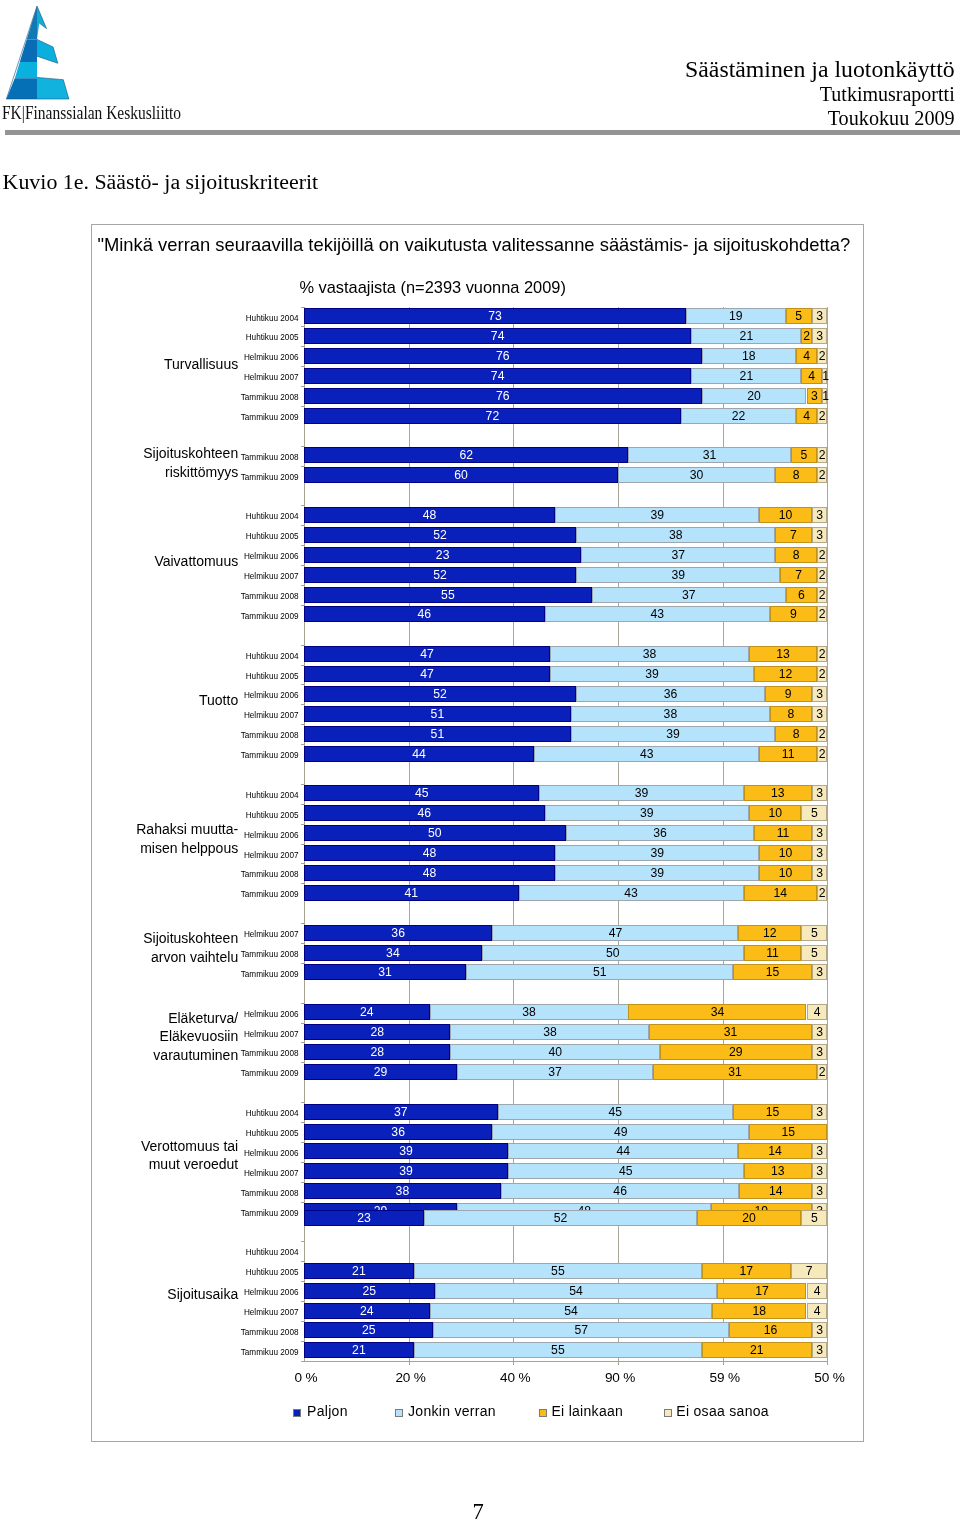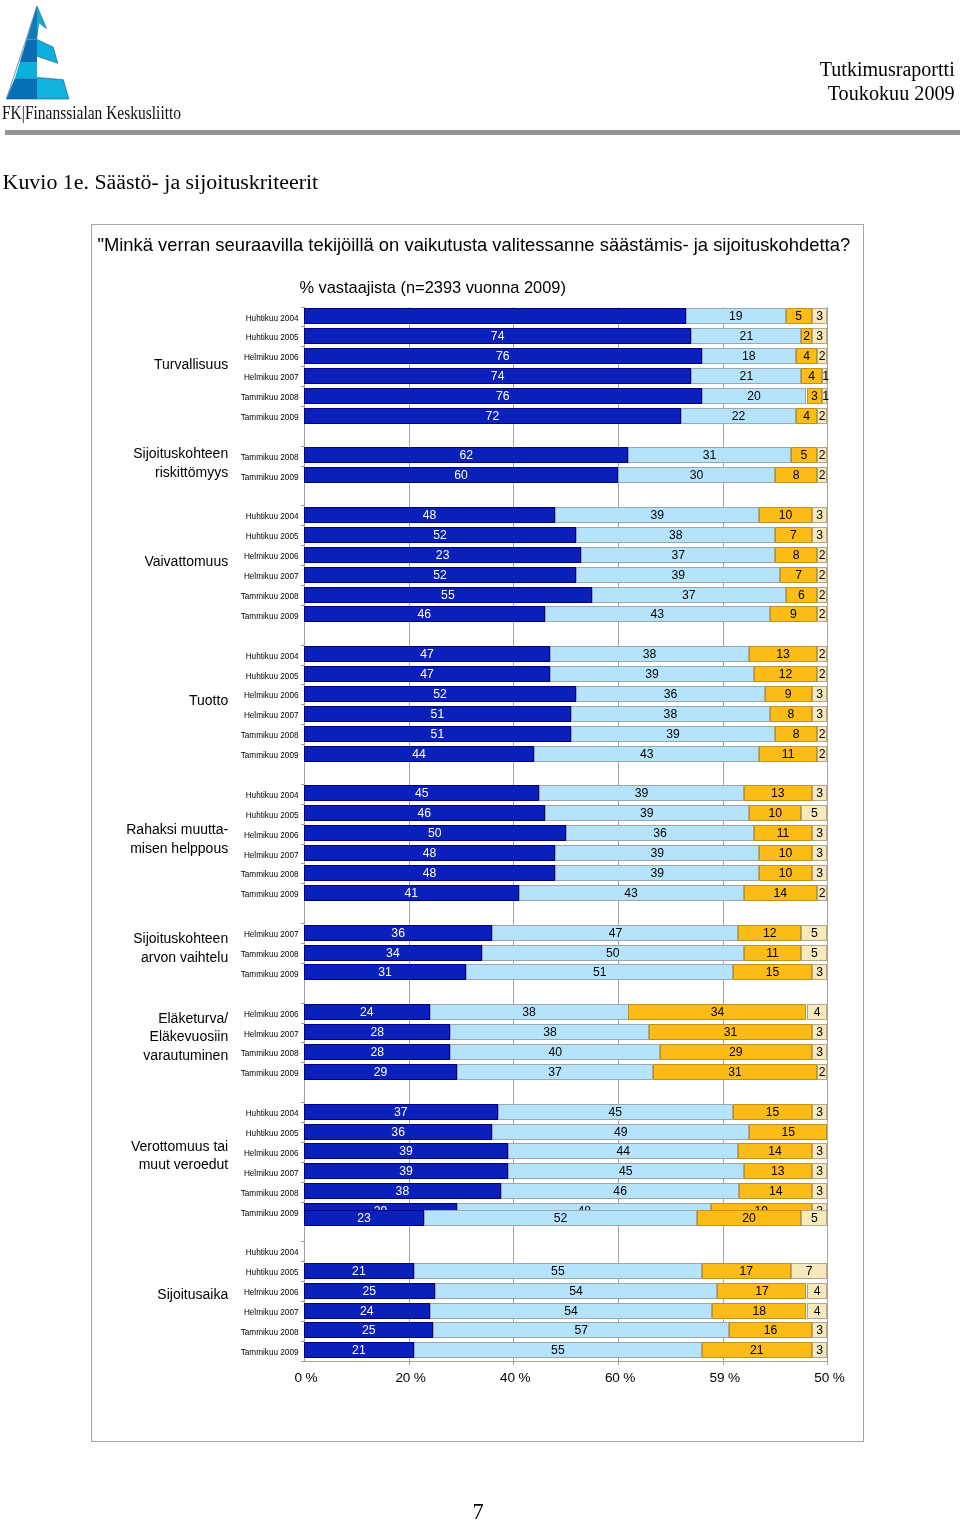--- a/index.html
+++ b/index.html
@@ -43,21 +43,21 @@
       text-align:center;color:#000;overflow:visible;white-space:nowrap;}
   .l0{color:#ffffff;}
   .s0{background:#0A20BA;border:1px solid #000080;}
   .s1{background:#B5E3FC;border:1px solid #9ba6ae;}
   .s2{background:#FCBC17;border:1px solid #c2911a;}
   .s3{background:#F6E9BC;border:1px solid #b3a88b;}
 
   .rowlab{position:absolute;text-align:right;font-size:8.2px;line-height:16.4px;color:#000;
       white-space:nowrap;right:0;height:16px;}
   #rowlabs{position:absolute;left:0;top:309.1px;width:298.5px;height:1052.6px;}
-  #grouplabs{position:absolute;left:0;top:306.6px;width:228.2px;height:1052.6px;}
+  #grouplabs{position:absolute;left:10px;top:306.6px;width:228.2px;height:1052.6px;}
   .grouplab{position:absolute;right:0;text-align:right;font-size:14.0px;line-height:18.6px;color:#000;white-space:pre;}
 
   
   #xaxis{position:absolute;left:0;top:1369.6px;width:960px;height:20px;}
   .xlab{position:absolute;font-size:13.6px;color:#000;text-align:center;white-space:nowrap;letter-spacing:-0.15px;transform:translateX(-50%);}
 
   
   #legend{position:absolute;left:0;top:1402.6px;width:960px;height:22px;}
     .leg{position:absolute;top:0;font-size:14px;color:#000;white-space:nowrap;letter-spacing:0.3px;}
   .legsw{position:absolute;top:6.2px;width:8.3px;height:8.1px;box-sizing:border-box;border:1px solid #7a7a7a;}
@@ -83,20 +83,21 @@
    <path d="M37.0,39.4 L53.1,47.0 L57.8,63.3 L37.0,56.2 Z" fill="#0BAFDE"></path>
 
    <path d="M37.0,77.4 L63.3,79.7 L68.9,99.0 L37.0,99.0 Z" fill="#12B2DE"></path>
 
    <path d="M37.0,6.0 L6.4,99.0 M37.0,6.0 L46.5,28.6 L39.3,23.1 M37.0,39.4 L53.1,47.0 L57.8,63.3 L37.0,56.2 M37.0,77.4 L63.3,79.7 L68.9,99.0 M6.4,99.0 L68.9,99.0" fill="none" stroke="#15507d" stroke-width="0.6" stroke-linejoin="miter"></path>
   </svg>
   <div id="logo-word">FK|Finanssialan Keskusliitto</div>
 </div>
 
 <div id="hdr-title">
+  <div id="hdr-l1">Säästäminen ja luotonkäyttö</div>
   <div id="hdr-l2">Tutkimusraportti</div>
   <div id="hdr-l3">Toukokuu 2009</div>
 </div>
 <div id="rule"></div>
 <div id="fig-title">Kuvio 1e. Säästö- ja sijoituskriteerit</div>
 <div id="frame">
   <div id="question">"Minkä verran seuraavilla tekijöillä on vaikutusta valitessanne säästämis- ja sijoituskohdetta?</div>
   <div id="subtitle">% vastaajista (n=2393 vuonna 2009)</div>
 </div>
 <div id="plot">
@@ -110,20 +111,21 @@
 <i class="xtick" style="left:104.7px;top:1054.2px"></i>
 <i class="xtick" style="left:209.4px;top:1054.2px"></i>
 <i class="xtick" style="left:314.2px;top:1054.2px"></i>
 <i class="xtick" style="left:418.9px;top:1054.2px"></i>
 <i class="xtick" style="left:523.6px;top:1054.2px"></i>
 <div class="bar" style="top:1.5px">
 <i class="seg s0" style="left:0.0px;width:382.2px"></i>
 <i class="seg s1" style="left:382.2px;width:99.5px"></i>
 <i class="seg s2" style="left:481.7px;width:26.2px"></i>
 <i class="seg s3" style="left:507.9px;width:15.7px"></i>
+<i class="seglab l0" style="left:0.0px;width:382.2px">73</i>
 <i class="seglab l1" style="left:382.2px;width:99.5px">19</i>
 <i class="seglab l2" style="left:481.7px;width:26.2px">5</i>
 <i class="seglab l3" style="left:507.9px;width:15.7px">3</i>
 </div>
       <i class="tick" style="top:0.0px"></i>
 <div class="bar" style="top:21.4px">
 <i class="seg s0" style="left:0.0px;width:387.5px"></i>
 <i class="seg s1" style="left:387.5px;width:110.0px"></i>
 <i class="seg s2" style="left:497.4px;width:10.5px"></i>
 <i class="seg s3" style="left:507.9px;width:15.7px"></i>
@@ -667,18 +669,28 @@
 Eläkevuosiin
 varautuminen</i>
 <i class="grouplab" style="top:830.3px">Verottomuus tai
 muut veroedut</i>
 <i class="grouplab" style="top:978.1px">Sijoitusaika</i>
 </div>
 <div id="xaxis">
 <i class="xlab" style="left:305.9px">0 %</i>
 <i class="xlab" style="left:410.6px">20 %</i>
 <i class="xlab" style="left:515.3px">40 %</i>
-<i class="xlab" style="left:620.1px">60 %</i>
+<i class="xlab" style="left:620.1px">90 %</i>
 <i class="xlab" style="left:724.8px">59 %</i>
 <i class="xlab" style="left:829.5px">50 %</i>
 </div>
+<div id="legend">
+<i class="legsw" style="left:293.2px;background:#0A20BA"></i>
+<i class="leg" style="left:307.0px">Paljon</i>
+<i class="legsw" style="left:395.1px;background:#B5E3FC"></i>
+<i class="leg" style="left:408.0px">Jonkin verran</i>
+<i class="legsw" style="left:538.6px;background:#FCBC17"></i>
+<i class="leg" style="left:551.4px">Ei lainkaan</i>
+<i class="legsw" style="left:663.5px;background:#F6E9BC"></i>
+<i class="leg" style="left:676.3px">Ei osaa sanoa</i>
+</div>
 <div id="pagenum">7</div>
 </div>
 
 </body></html>

